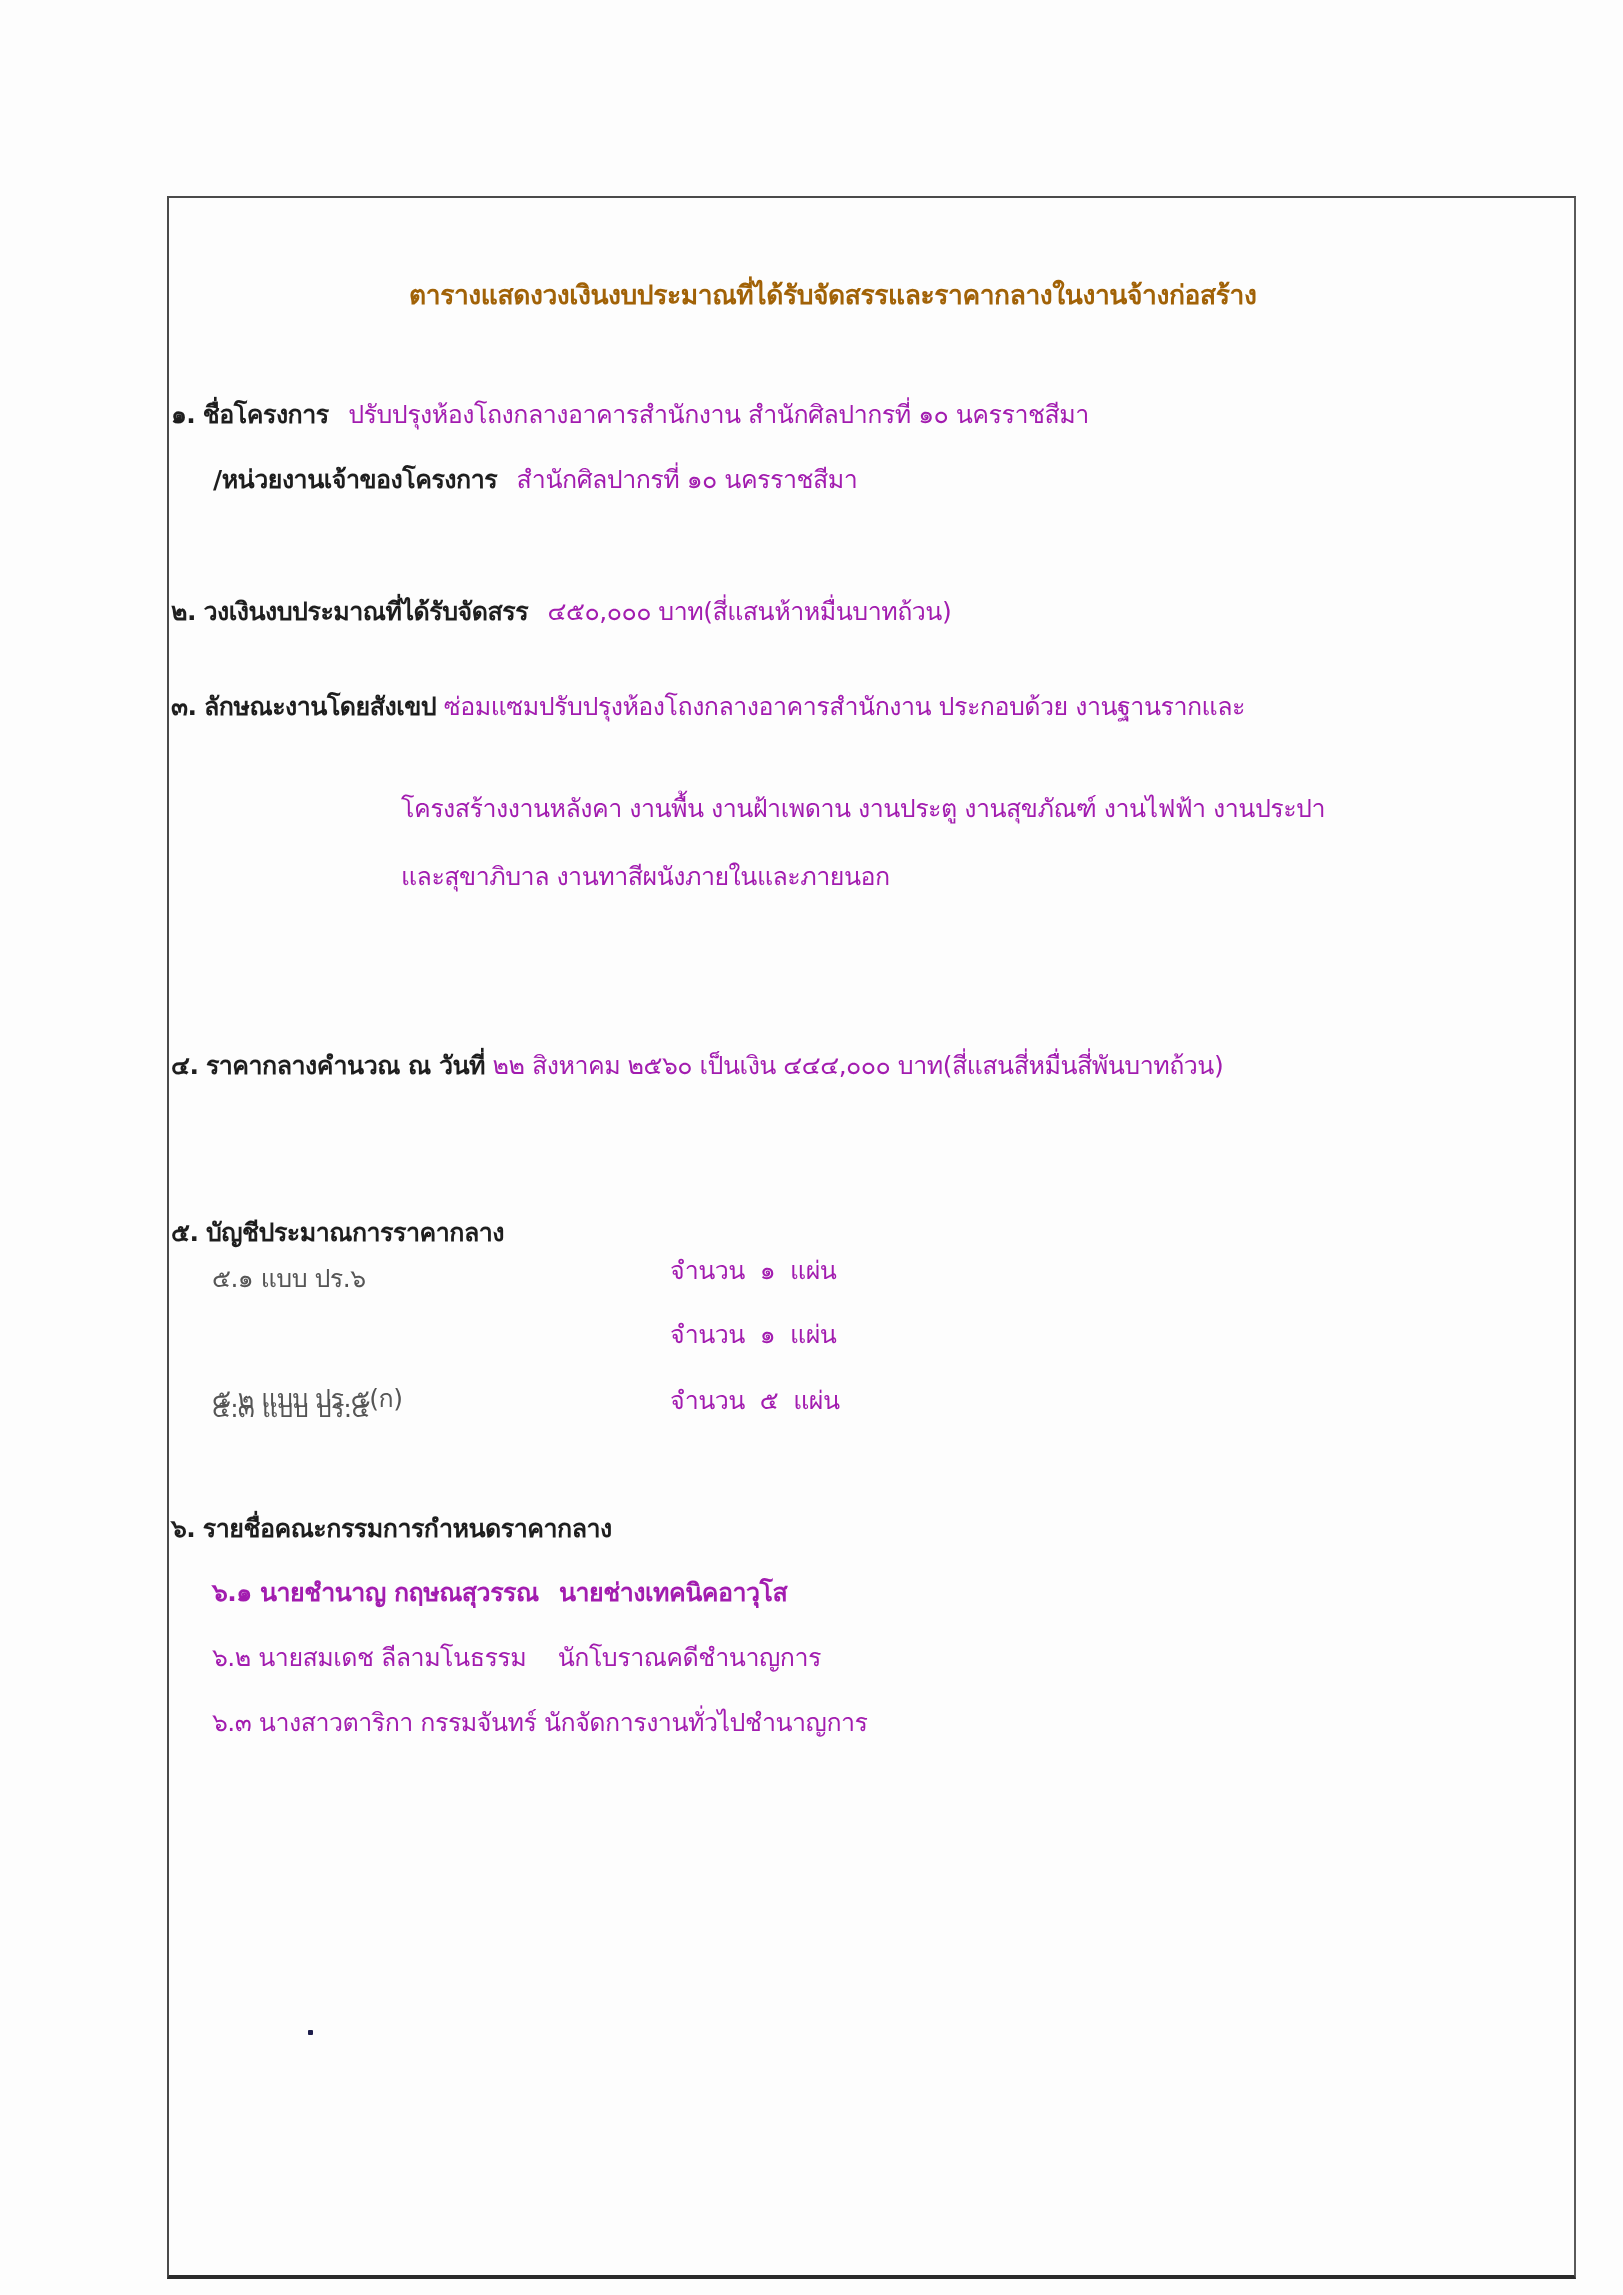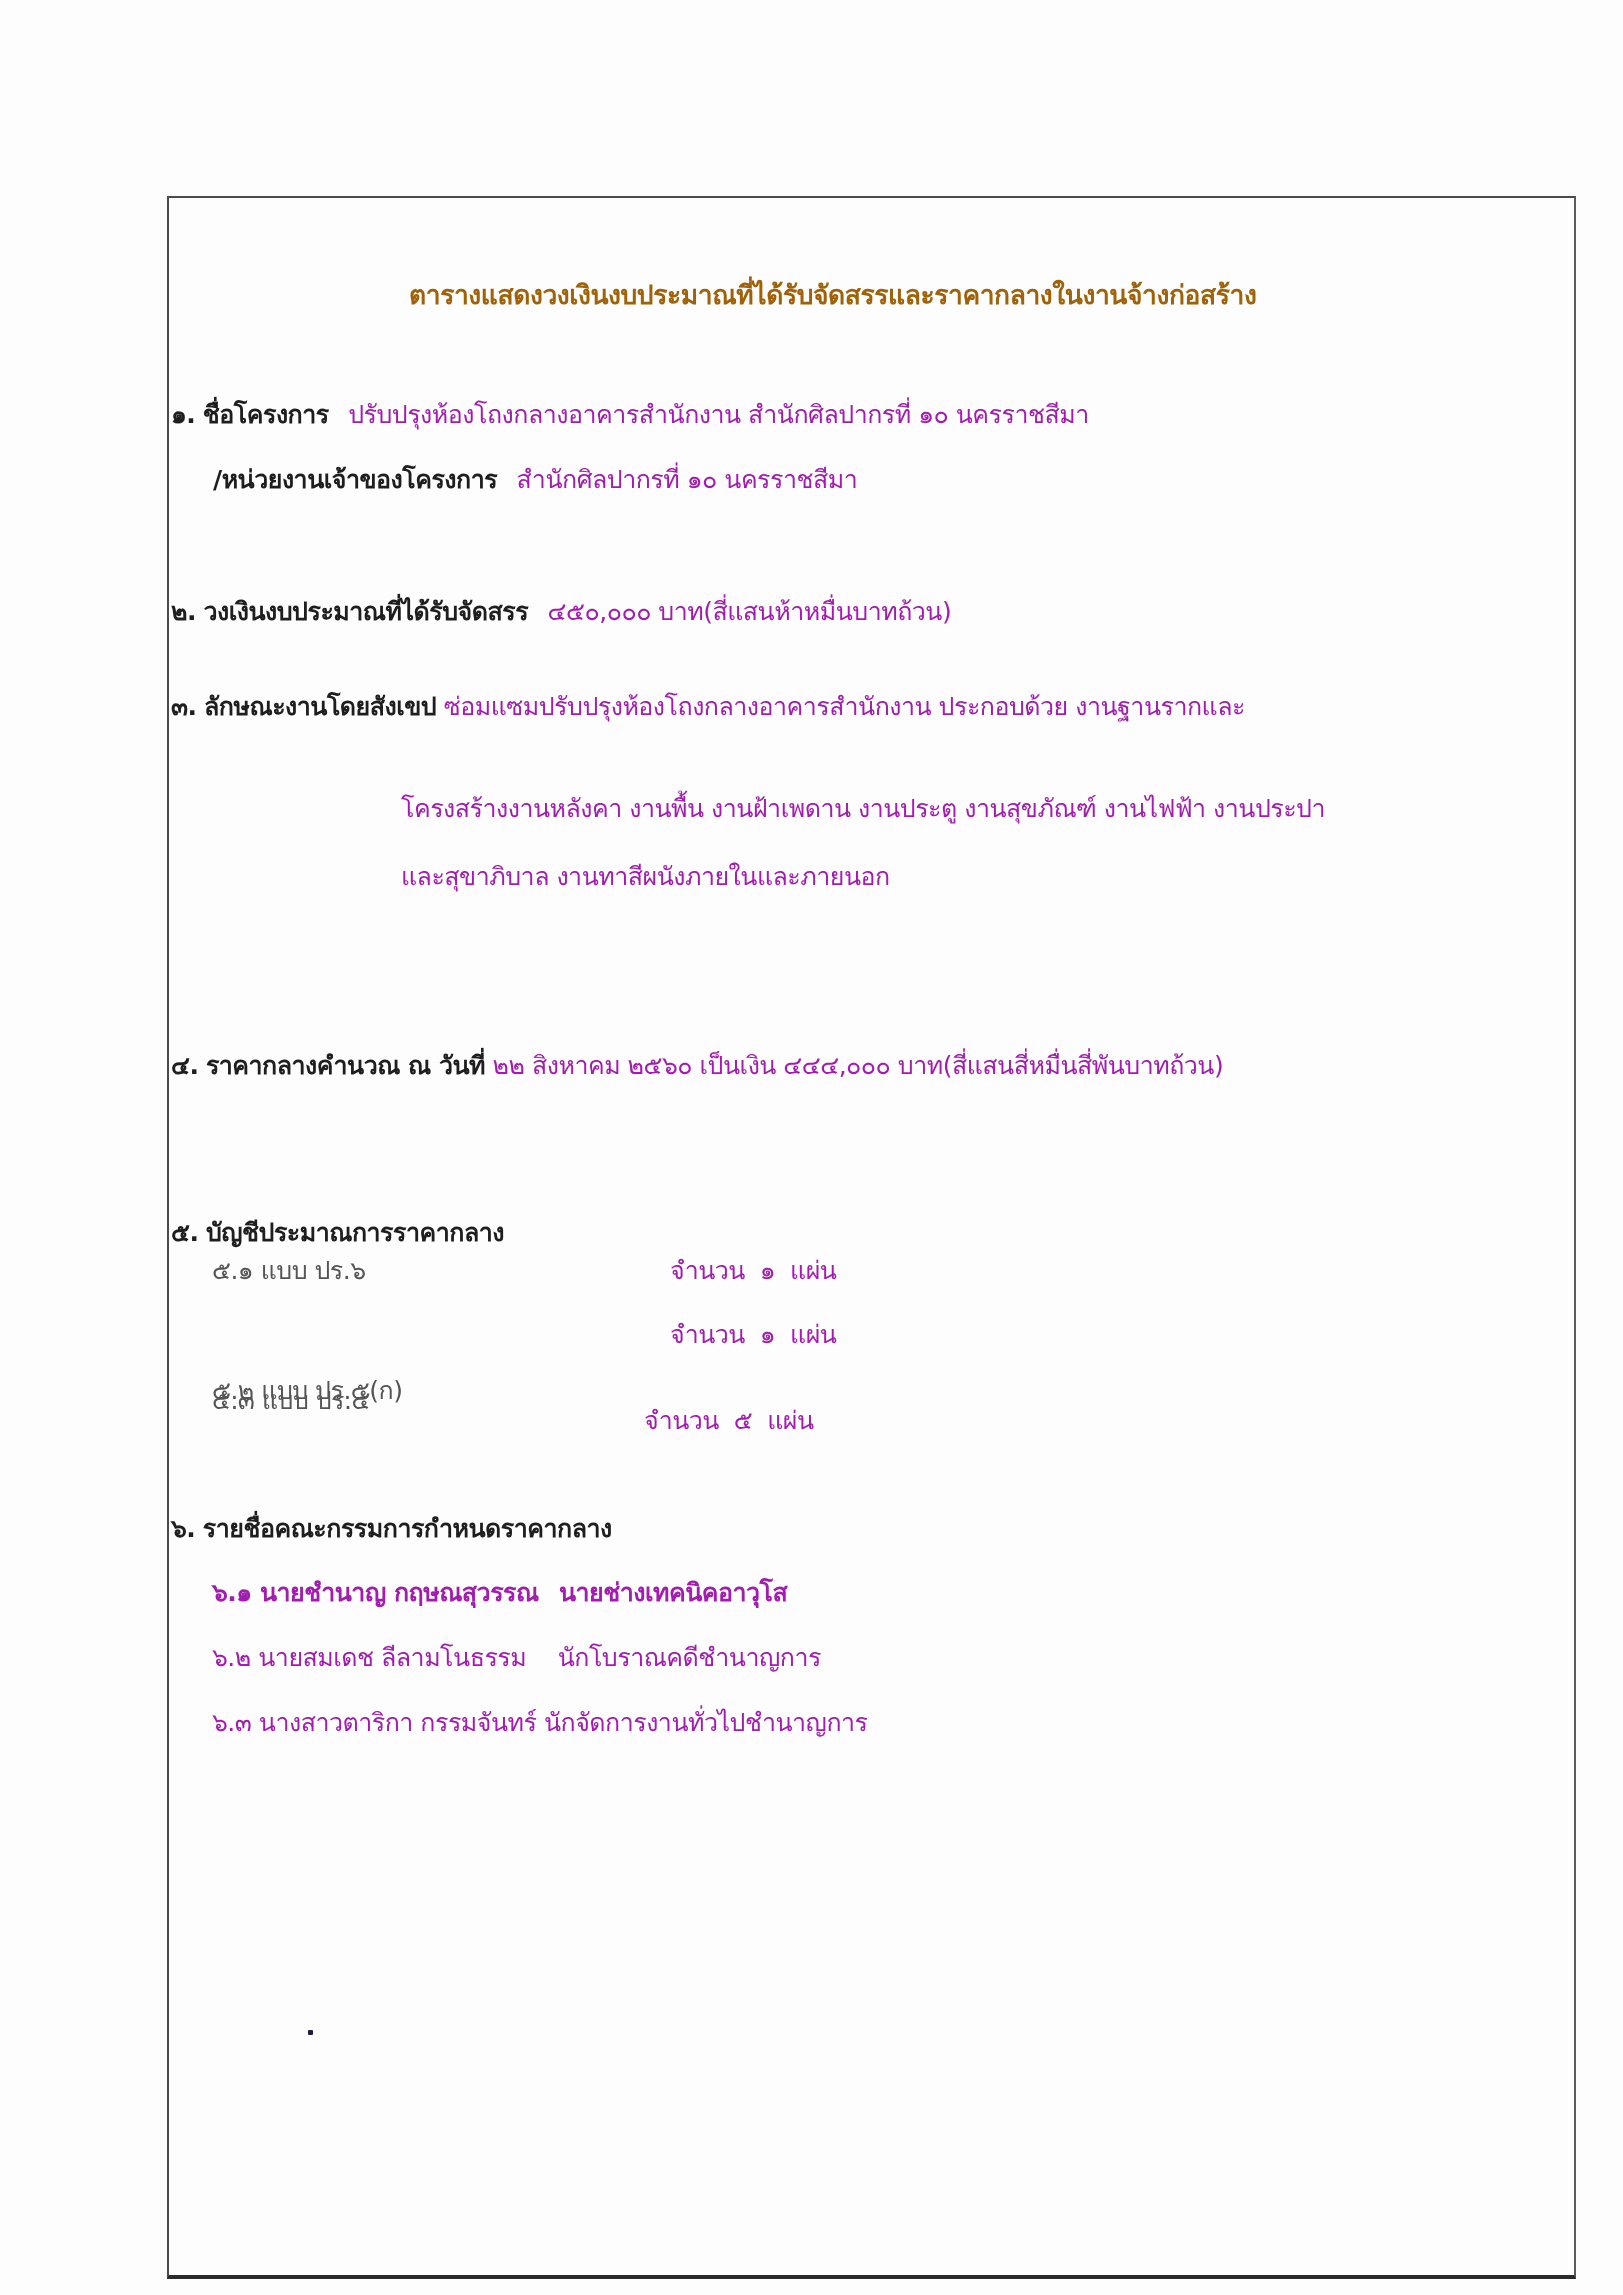--- a/index.html
+++ b/index.html
@@ -27,21 +27,21 @@
     line-height: 34px;
     letter-spacing: -0.5px;
   }
   .title {
     left: 409px; top: 278px;
     font-size: 26.4px; font-weight: bold; color: #a16207;
     letter-spacing: -0.4px;
   }
   .b { font-weight: bold; color: #1e1e1e; }
   .n { font-weight: normal; color: #a21caf; }
-  .light { color: #555; }
+  .light { color: #555; margin-top: 8px; }
   .sp { display: inline-block; width: 12px; }
   .dot {
     position: absolute; left: 308px; top: 2030px;
     width: 5.1px; height: 5.1px; background: #1d1d4a; border-radius: 0.9px;
   }
 </style>
 </head>
 <body>
 
 <div class="frame"></div>
@@ -91,21 +91,21 @@
 </div>
 
 <div class="line n light" style="left:212px; top:1374px;">๕.๒ แบบ ปร.๕(ก)</div>
 <div class="line n" style="left:670px; top:1318px;">
   <span>จำนวน</span>&nbsp;
   <span>๑</span>&nbsp;
   <span>แผ่น</span>
 </div>
 
 <div class="line n light" style="left:212px; top:1384px;">๕.๓ แบบ ปร.๔</div>
-<div class="line n" style="left:644px; top:1384px;margin-top:20px;">
+<div class="line n" style="left:670px; top:1384px;">
   <span>จำนวน</span>&nbsp;
   <span>๕</span>&nbsp;
   <span>แผ่น</span>
 </div>
 
 <div class="line" style="left:171px; top:1512px;">
   <span class="b">๖.</span>
   <span class="b">รายชื่อคณะกรรมการกำหนดราคากลาง</span>
 </div>
 

